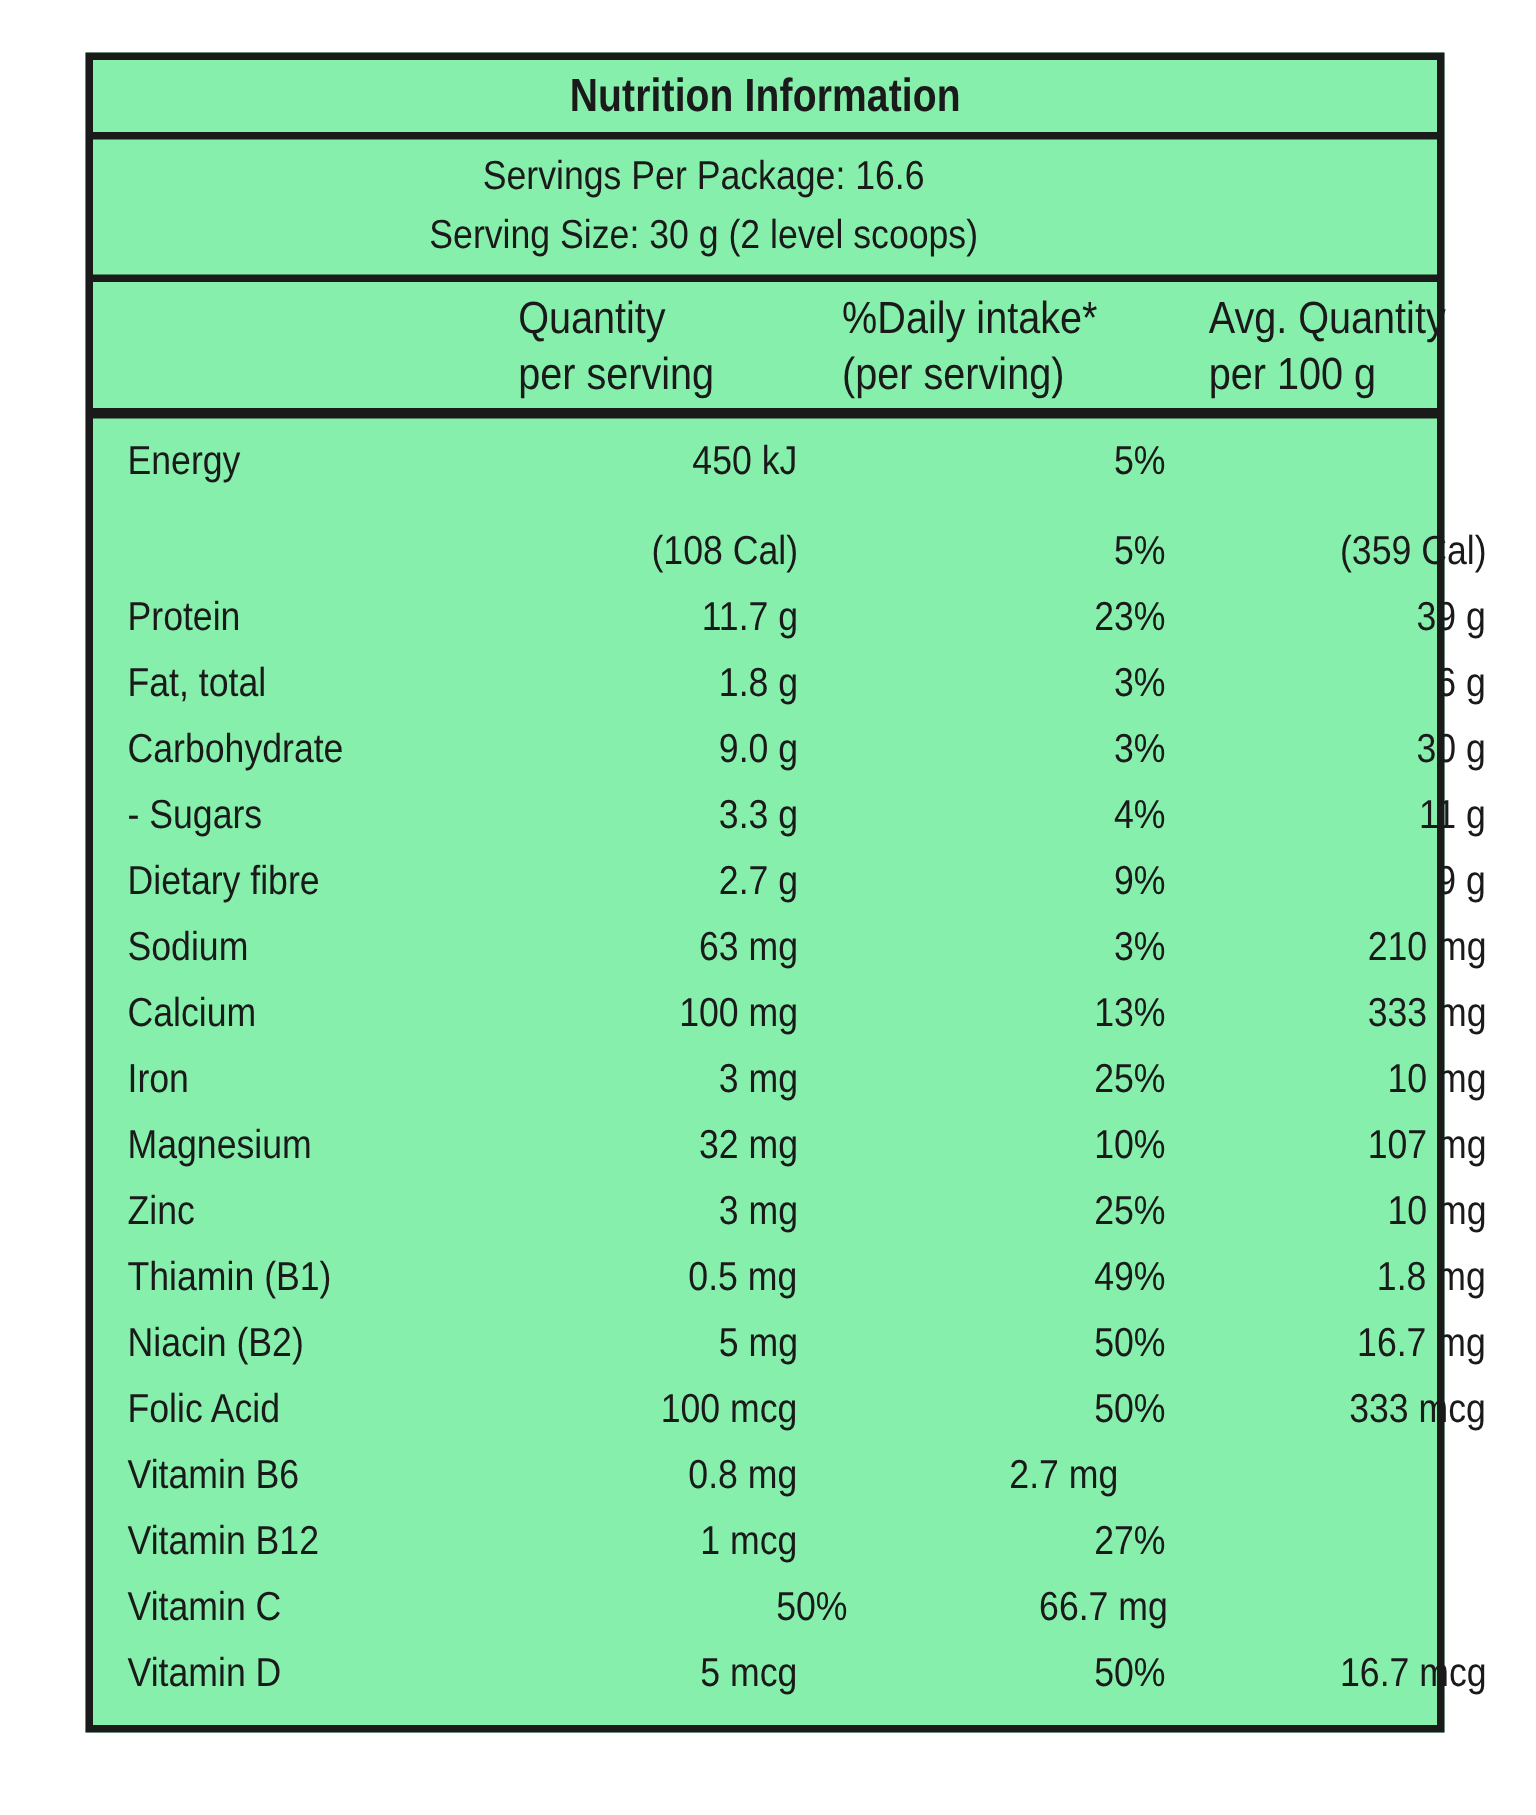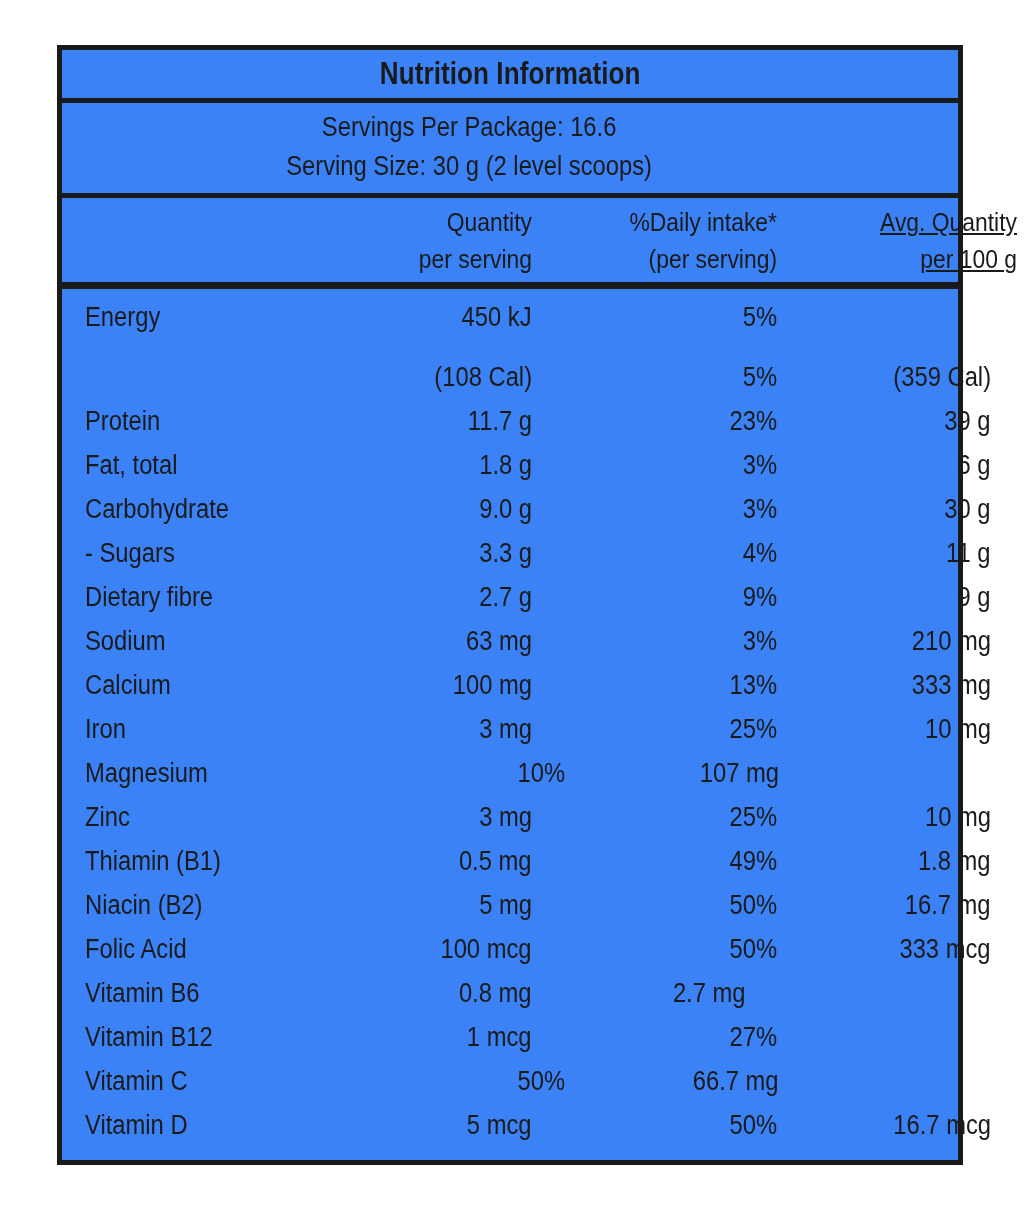--- a/index.html
+++ b/index.html
@@ -12,26 +12,26 @@
     height: 1210px;
     font-family: "Liberation Sans", "DejaVu Sans", sans-serif;
     color: #1a1a1a;
     overflow: hidden;
   }
 
   
   .panel {
     position: absolute;
     left: 57px;
-    top: 45px;
+    top: 35px;
     width: 906px;   
     height: 1120px; 
     box-sizing: border-box;
     border: 5px solid #1a1a1a;
-    background: #3b82f6;
+    background: #86efac;
   }
 
   
   .title-band {
     height: 48px;
     display: flex;
     align-items: center;
     justify-content: center;
     border-bottom: 5px solid #1a1a1a;
   }
@@ -63,33 +63,32 @@
     padding: 6px 0 4px 0;
     border-bottom: 7px solid #1a1a1a;
   }
   .hrow {
     display: flex;
     align-items: flex-start;
     padding-right: 18px;
   }
   .h-label { width: 258px; flex: 0 0 258px; }
   .h-col {
-    text-align: right;
-    font-size: 26px;
+    font-size: 30px;
     line-height: 37px;
     white-space: nowrap;
   }
   .h-col .l1, .h-col .l2 {
     display: block;
     transform: scaleX(0.88);
     transform-origin: right center;
   }
   .h-c1 { width: 212px; flex: 0 0 212px; }
   .h-c2 { width: 245px; flex: 0 0 245px; }
-  .h-c3 { width: 240px; flex: 0 0 240px; text-decoration: underline; }
+  .h-c3 { width: 240px; flex: 0 0 240px; }
 
   
   .rows {
     padding: 6px 18px 0 23px;
   }
   .nrow {
     display: flex;
     align-items: flex-end;
     height: 44px;
   }
@@ -217,20 +216,21 @@
         <div class="cell c-per100"><span>333 mg</span></div>
       </div>
       <div class="nrow">
         <div class="cell c-name"><span>Iron</span></div>
         <div class="cell c-val"><span>3 mg</span></div>
         <div class="cell c-dv"><span>25%</span></div>
         <div class="cell c-per100"><span>10 mg</span></div>
       </div>
       <div class="nrow">
         <div class="cell c-name"><span>Magnesium</span></div>
+        <div class="cell c-val"><span>32 mg</span></div>
         <div class="cell c-dv"><span>10%</span></div>
         <div class="cell c-per100"><span>107 mg</span></div>
       </div>
       <div class="nrow">
         <div class="cell c-name"><span>Zinc</span></div>
         <div class="cell c-val"><span>3 mg</span></div>
         <div class="cell c-dv"><span>25%</span></div>
         <div class="cell c-per100"><span>10 mg</span></div>
       </div>
       <div class="nrow">

